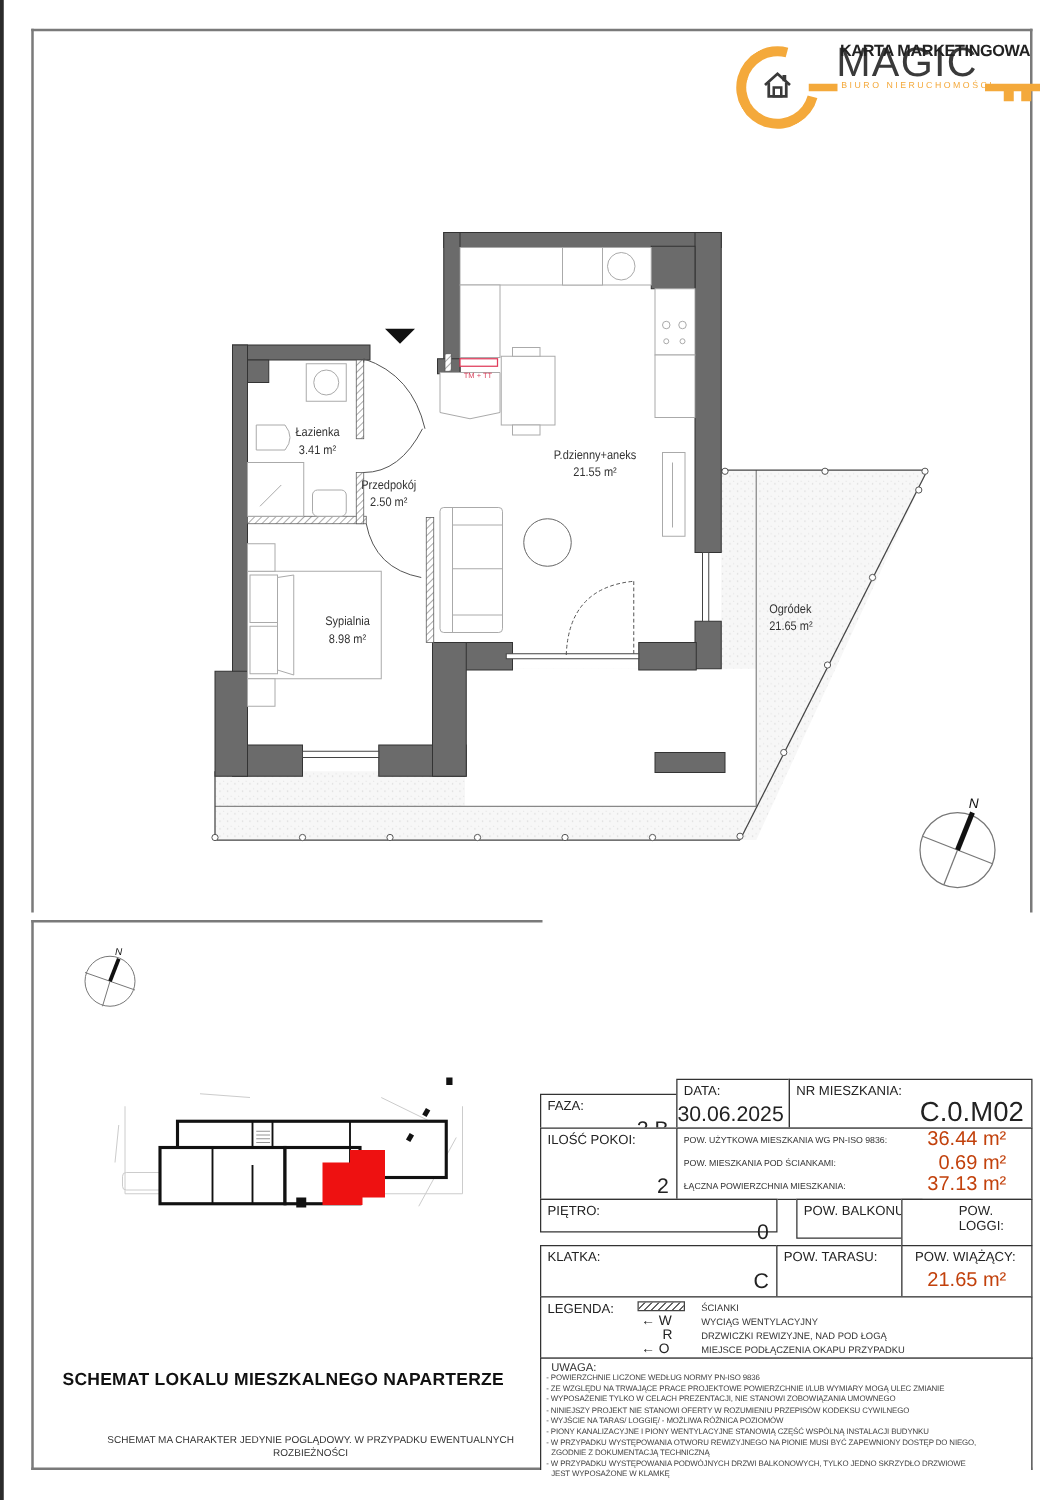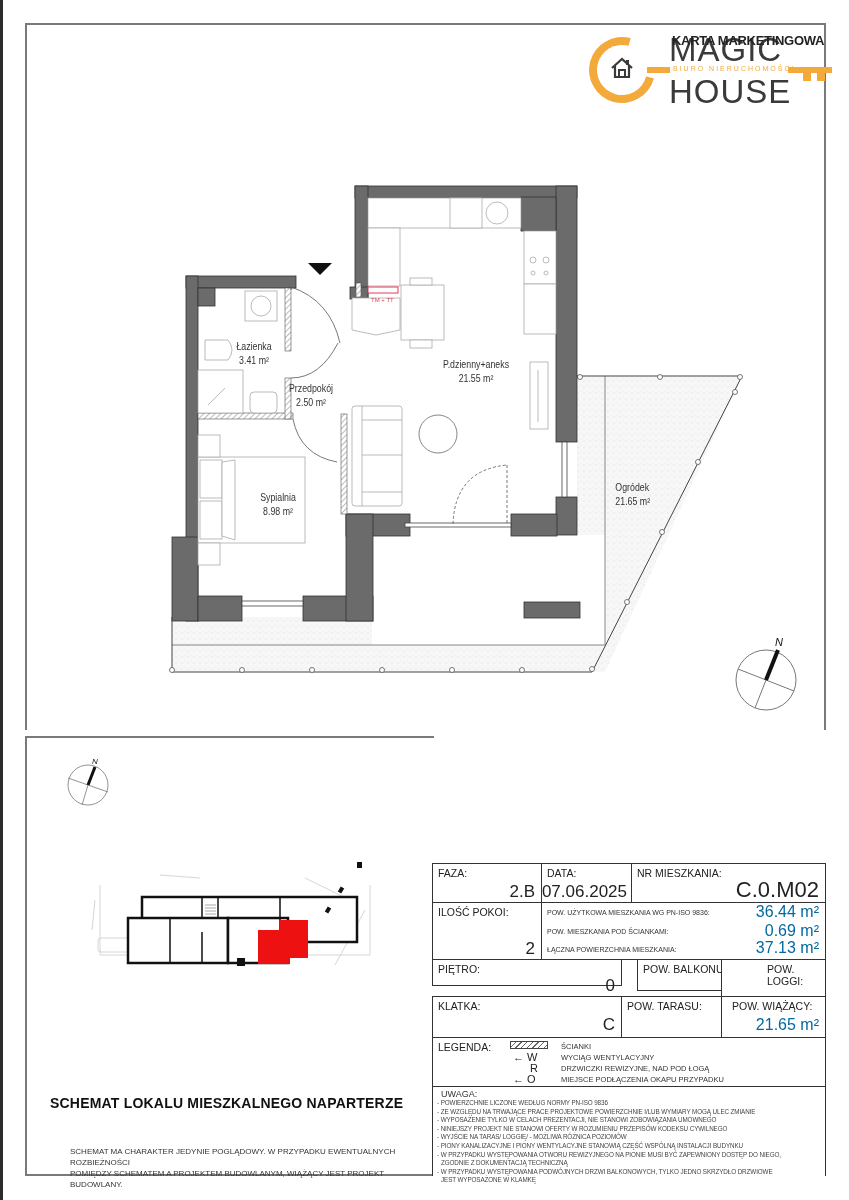--- a/index.html
+++ b/index.html
@@ -30,28 +30,28 @@
   
   .plan { left: 0; top: 0; width: 849px; height: 730px; }
   .room-label { position: absolute; font-family: "Liberation Sans", sans-serif; font-size: 10px; text-align: center; color: #333; line-height: 14px; transform: scaleX(0.88); }
 
   
   .tbl { left: 432px; top: 863px; width: 394px; }
   .cell { position: absolute; border: 1px solid #333; background: #fff; }
   .lbl { position: absolute; left: 5px; top: 3px; font-size: 10.5px; color: #222; }
   .val { position: absolute; right: 6px; font-size: 17px; color: #222; }
   .small { font-size: 7px; color: #333; position: absolute; }
-  .bigval { position: absolute; right: 6px; font-size: 16px; color: #0369a1; }
+  .bigval { position: absolute; right: 20px; font-size: 16px; color: #c2410c; }
 
   .legend-row { position: absolute; font-size: 7.5px; color: #333; }
   .legend-sym { position: absolute; font-size: 11px; color: #222; }
   .uwaga-line { font-size: 6.3px; color: #444; line-height: 8.6px; white-space: nowrap; letter-spacing: -0.1px; }
 
   .schemat-title { left: 50px; top: 1095px; font-size: 14px; font-weight: bold; color: #111; letter-spacing: 0.2px; }
-  .schemat-note { left: 27px; top: 1146px; width: 400px; font-size: 8px; color: #333; line-height: 11px; text-align: left; padding-left: 43px; }
+  .schemat-note { left: 27px; top: 1146px; width: 400px; font-size: 8px; color: #333; line-height: 11px; text-align: center; padding-left: 43px; }
 </style>
 </head>
 <body>
 
 <div class="abs left-edge"></div>
 <div class="abs frame-top"></div>
 <div class="abs frame-bottom-left"></div>
 <div class="abs frame-left-lower"></div>
 <div class="abs frame-bottom"></div>
 
@@ -230,21 +230,20 @@
   <div class="key-teeth2"></div>
   <div class="sub-band"></div>
   <svg class="house-icon" viewBox="0 0 26 26">
     <path d="M3,13 L13,4 L23,13" fill="none" stroke="#3a3a3a" stroke-width="2.2"></path>
     <path d="M6,11 L6,22 L20,22 L20,11" fill="none" stroke="#3a3a3a" stroke-width="2.2"></path>
     <rect x="10" y="15" width="6" height="7" fill="none" stroke="#3a3a3a" stroke-width="2"></rect>
     <rect x="17" y="5" width="3" height="5" fill="#3a3a3a"></rect>
   </svg>
   <div class="magic">MAGIC</div>
   <div class="subtitle">BIURO NIERUCHOMOŚCI</div>
-  <div class="house-word">HOUSE</div>
 </div>
 <div class="abs karta-title">KARTA MARKETINGOWA</div>
 
 <svg class="abs" style="left:30px;top:740px;" width="400" height="300" viewBox="0 0 400 300">
 
   <g transform="translate(58,45)">
     <circle r="20" fill="#fff" stroke="#777" stroke-width="0.8"></circle>
     <line x1="-20" y1="-7" x2="20" y2="7" stroke="#777" stroke-width="0.8"></line>
     <line x1="-6" y1="20" x2="0" y2="0" stroke="#777" stroke-width="0.8"></line>
     <line x1="0" y1="0" x2="7" y2="-18" stroke="#111" stroke-width="3"></line>
@@ -283,27 +282,27 @@
   <g fill="#111">
     <rect x="296" y="167" width="4" height="6" transform="rotate(30 298 170)"></rect>
     <rect x="309" y="147" width="4" height="6" transform="rotate(30 311 150)"></rect>
     <rect x="327" y="122" width="5" height="6"></rect>
     <rect x="207" y="218" width="8" height="8"></rect>
   </g>
 </svg>
 
 <div class="abs tbl">
 
-  <div class="cell" style="left:0;top:0;width:110px;height:40px;">
+  <div class="cell" style="left:0;top:12px;width:110px;height:40px;">
     <div class="lbl">FAZA:</div>
     <div class="val" style="top:18px;">2.B</div>
   </div>
   <div class="cell" style="left:109px;top:0;width:91px;height:40px;">
     <div class="lbl">DATA:</div>
-    <div class="val" style="top:18px;right:4px;">07.06.2025</div>
+    <div class="val" style="top:18px;right:4px;">30.06.2025</div>
   </div>
   <div class="cell" style="left:199px;top:0;width:195px;height:40px;">
     <div class="lbl">NR MIESZKANIA:</div>
     <div class="val" style="top:13px;font-size:22px;">C.0.M02</div>
   </div>
 
   <div class="cell" style="left:0;top:39px;width:110px;height:58px;">
     <div class="lbl">ILOŚĆ POKOI:</div>
     <div class="val" style="top:36px;">2</div>
   </div>
@@ -364,14 +363,13 @@
       <div class="uwaga-line" style="padding-left:4px;">  ZGODNIE Z DOKUMENTACJĄ TECHNICZNĄ</div>
       <div class="uwaga-line">- W PRZYPADKU WYSTĘPOWANIA PODWÓJNYCH DRZWI BALKONOWYCH, TYLKO JEDNO SKRZYDŁO DRZWIOWE</div>
       <div class="uwaga-line" style="padding-left:4px;">  JEST WYPOSAŻONE W KLAMKĘ</div>
     </div>
   </div>
 </div>
 
 <div class="abs schemat-title">SCHEMAT LOKALU MIESZKALNEGO NAPARTERZE</div>
 <div class="abs schemat-note">
   <div>SCHEMAT MA CHARAKTER JEDYNIE POGLĄDOWY. W PRZYPADKU EWENTUALNYCH ROZBIEŻNOŚCI</div>
-  <div>POMIĘDZY SCHEMATEM A PROJEKTEM BUDOWLANYM, WIĄŻĄCY JEST PROJEKT BUDOWLANY.</div>
 </div>
 
 </body></html>

